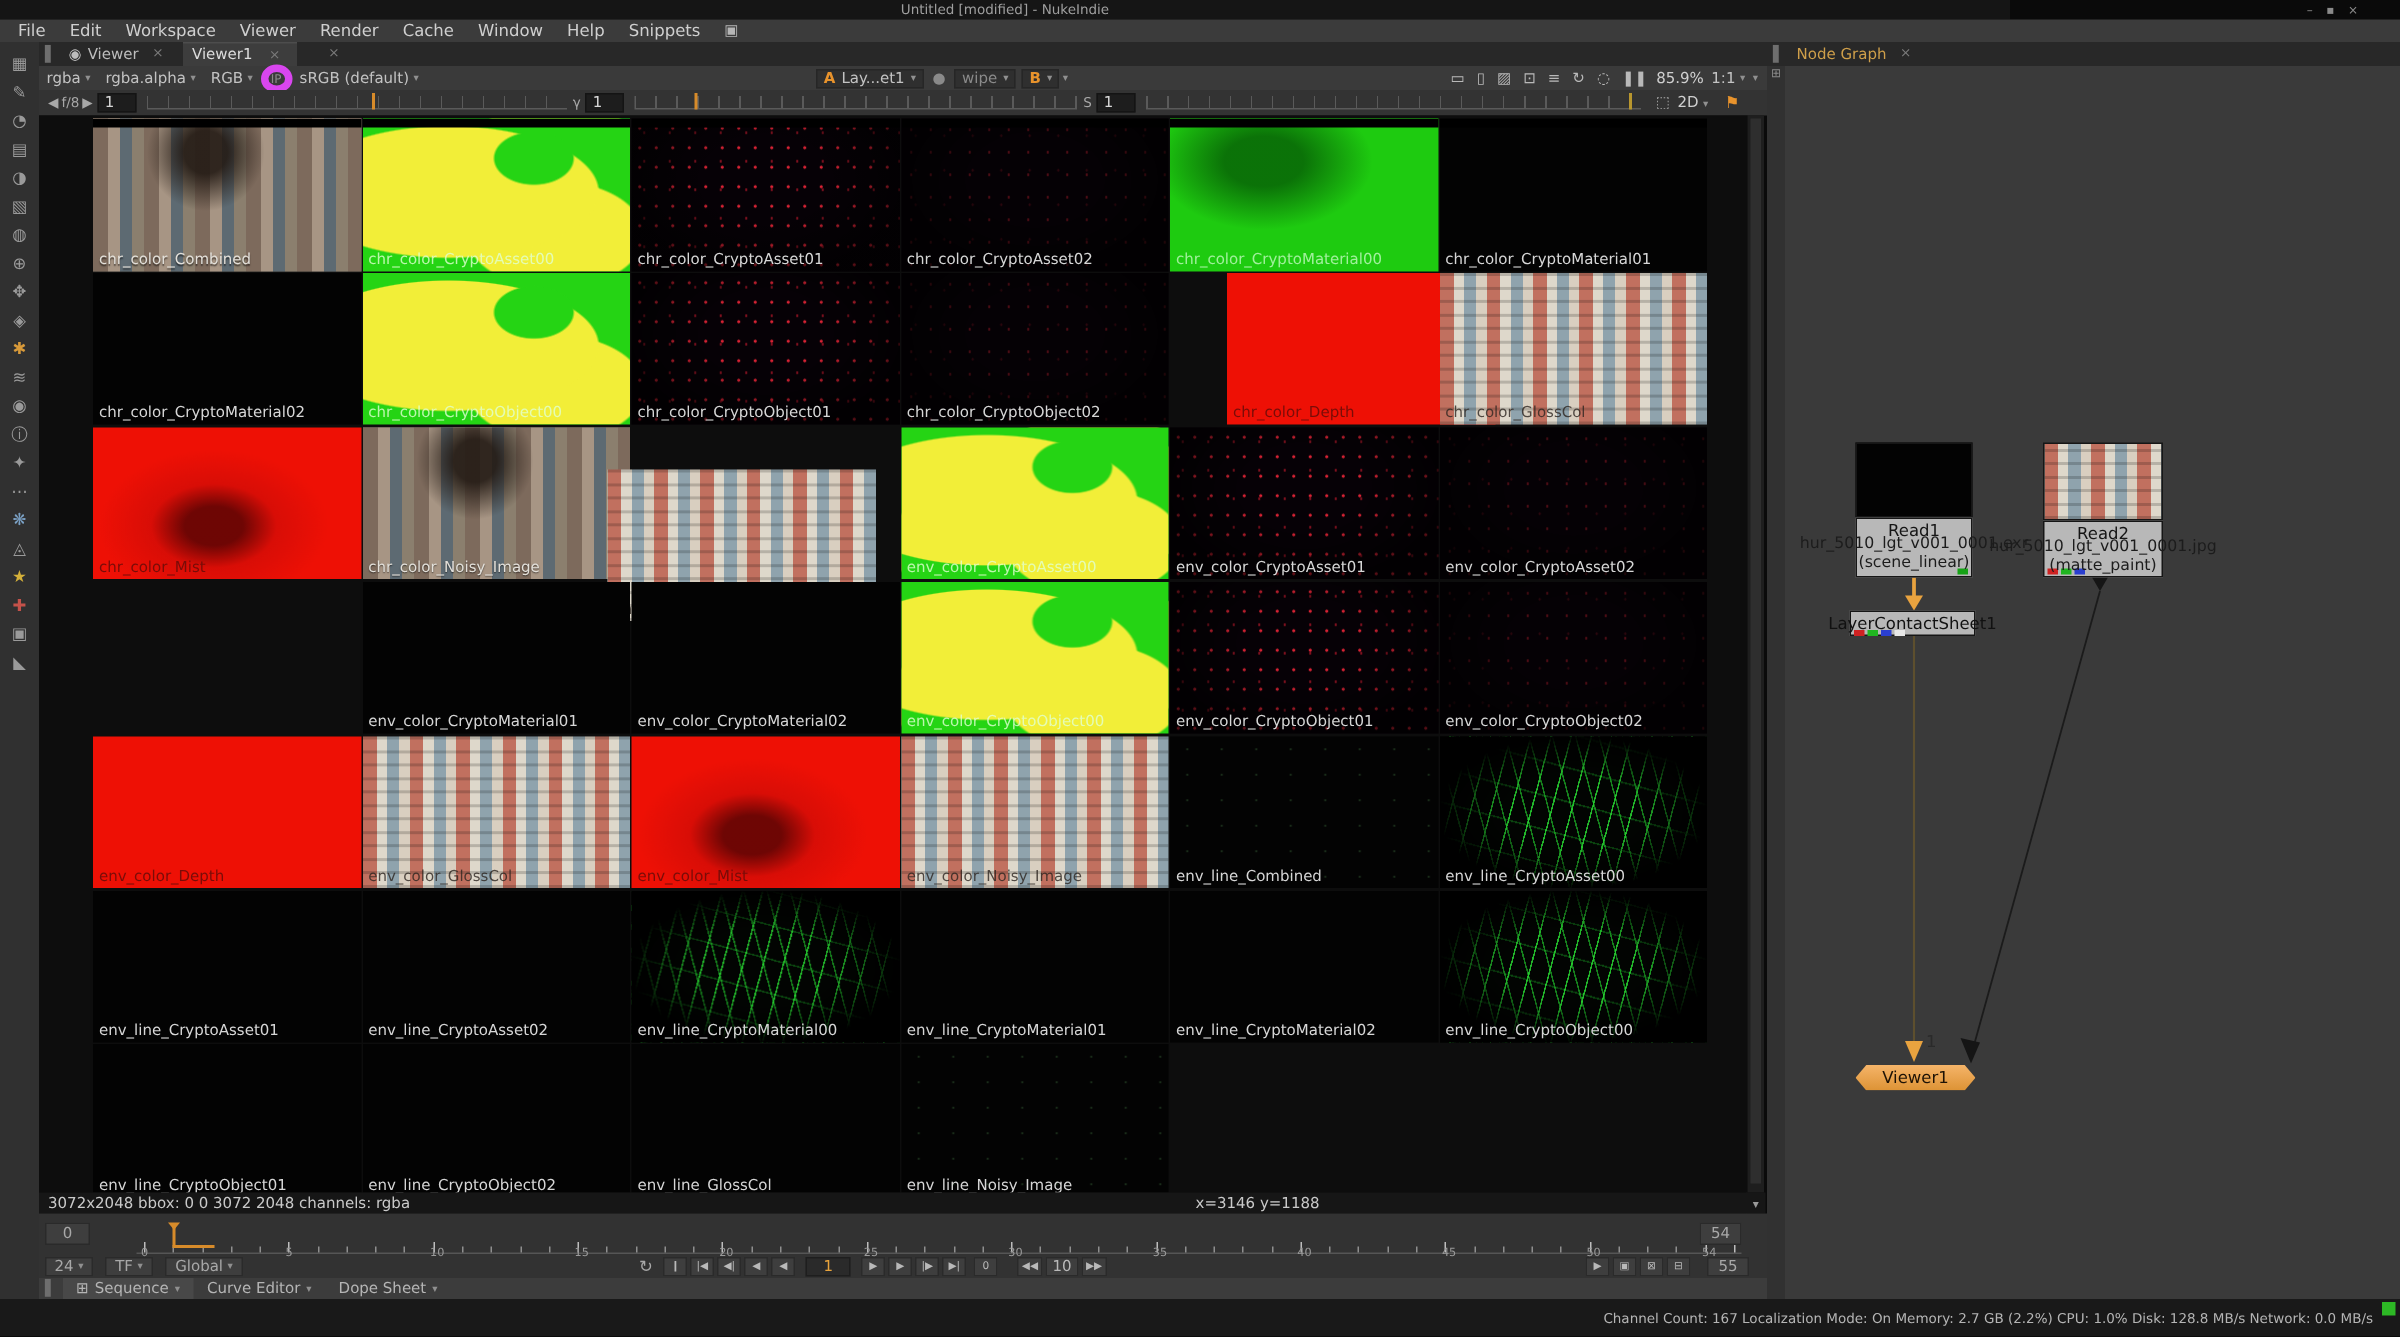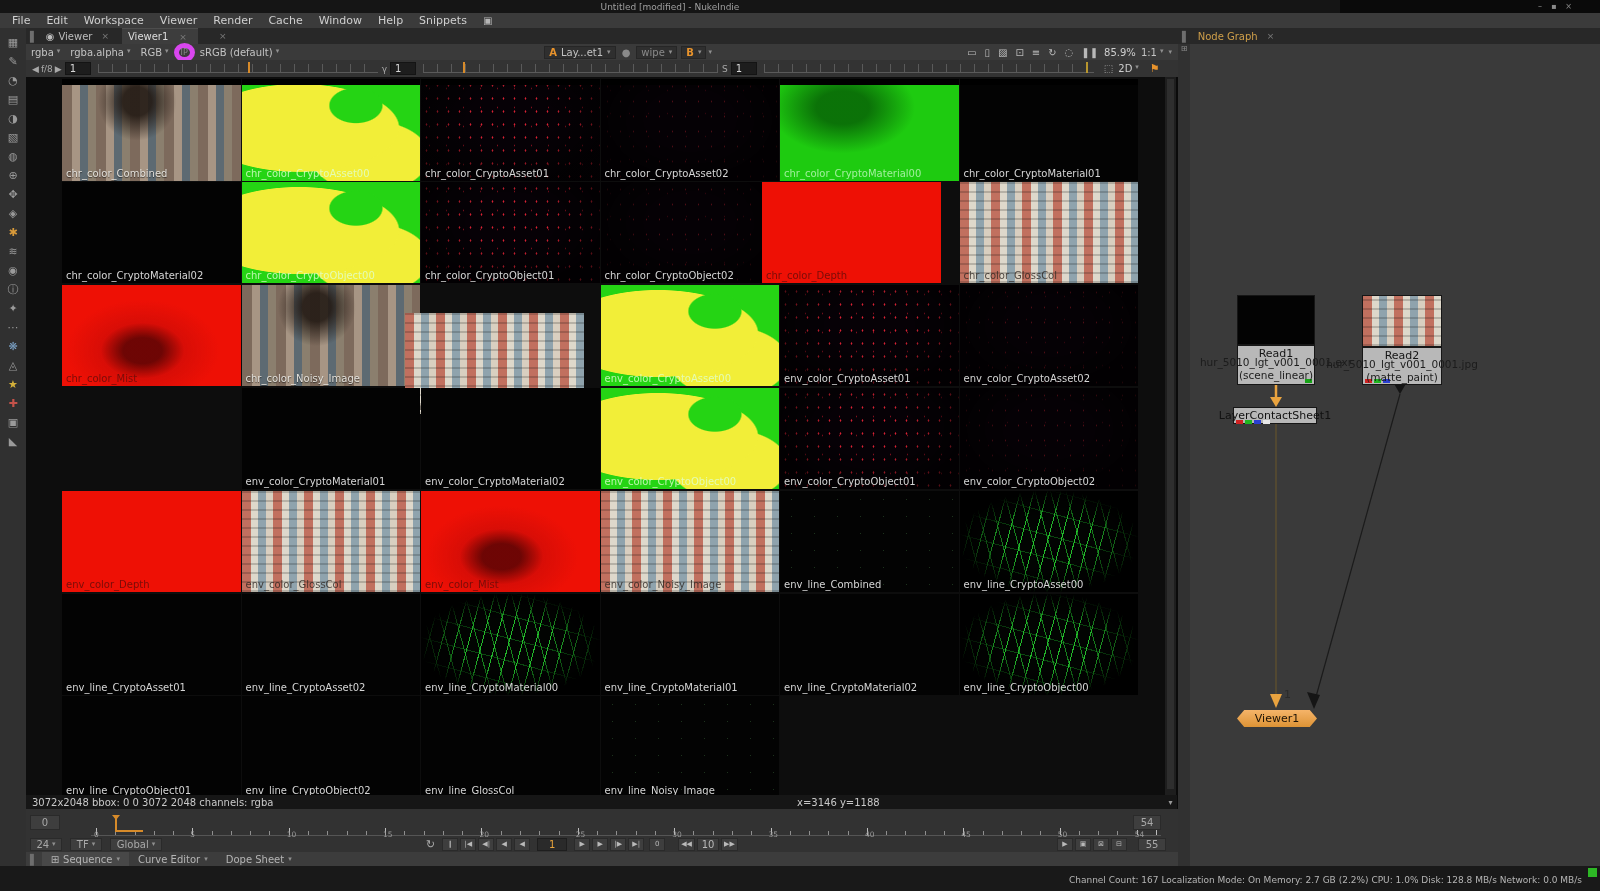--- a/index.html
+++ b/index.html
@@ -15,21 +15,21 @@
   
   .ltoolbar{left:0;top:28px;width:26px;height:838px;background:#303030;display:flex;flex-direction:column;align-items:center;padding-top:5px}
   .ltool{width:22px;height:19px;display:flex;align-items:center;justify-content:center;color:#9a9a9a;font-size:11px}
   
   .vtabbar{left:26px;top:28px;width:1152px;height:16px;background:#282828;display:flex;align-items:center}
   .grip{color:#6e6e6e;font-size:10px;padding:0 4px}
   .ptitle{color:#bdbdbd;font-size:10px;display:flex;align-items:center;gap:4px;padding:0 4px}
   .closex{color:#7a7a7a;font-size:9px;padding:0 5px}
   .vtab{height:16px;background:#3d3d3d;border-top:1px solid #4d4d4d;display:flex;align-items:center;padding:0 6px;margin-left:8px;color:#dcdcdc;font-size:10px;gap:6px}
   .vtoolbar{left:26px;top:44px;width:1152px;height:16px;background:#3a3a3a;display:flex;align-items:center;font-size:10px;color:#c3c3c3}
-  .vt{display:flex;gap:3px;padding:0 5px;white-space:nowrap}
+  .vt{display:flex;align-items:center;gap:3px;padding:0 5px;white-space:nowrap}
   .caret{font-size:7px;color:#909090}
   .iptag{font-size:8px;color:#8a8a8a;border:5px solid #d946ef;border-radius:50%;padding:0 2px}
   .vtgroup{background:#2f2f2f;border:1px solid #262626;height:13px;display:flex;align-items:center;padding:0 4px;gap:4px;margin:0 2px}
   .orange{color:#e8932c;font-weight:bold}
   .dim{color:#8a8a8a}
   .vricons{display:flex;align-items:center;gap:8px;margin-left:auto;padding-right:6px;color:#b9b9b9;font-size:10px}
   .vricon{font-size:10px}
   
   .exprow{left:26px;top:60px;width:1152px;height:17px;background:#333;display:flex;align-items:center;font-size:9px;color:#a8a8a8}
   .ebox{background:#1d1d1d;border:1px solid #141414;color:#d8d8d8;font-size:10px;min-width:26px;height:13px;display:flex;align-items:center;padding:0 4px;margin:0 3px}
@@ -266,21 +266,21 @@
       </div>
       <div class="tile t-cryptoYG" style="left: 215.5px; top: 104.9px;">
         <div class="tl lab-cryptoYG">chr_color_CryptoObject00</div>
       </div>
       <div class="tile t-speckle" style="left: 395px; top: 104.9px;">
         <div class="tl lab-speckle">chr_color_CryptoObject01</div>
       </div>
       <div class="tile t-speckle2" style="left: 574.5px; top: 104.9px;">
         <div class="tl lab-speckle2">chr_color_CryptoObject02</div>
       </div>
-      <div class="tile t-red" style="left: 736px; top: 104.9px;">
+      <div class="tile t-red" style="left: 792px; top: 104.9px;">
         <div class="tl lab-red">chr_color_Depth</div>
       </div>
       <div class="tile t-beauty2" style="left: 933.5px; top: 104.9px;">
         <div class="tl lab-beauty2">chr_color_GlossCol</div>
       </div>
       <div class="tile t-mist" style="left: 36px; top: 207.8px;">
         <div class="tl lab-mist">chr_color_Mist</div>
       </div>
       <div class="tile t-beauty" style="left: 215.5px; top: 207.8px;">
         <div class="tl lab-beauty">chr_color_Noisy_Image</div>

